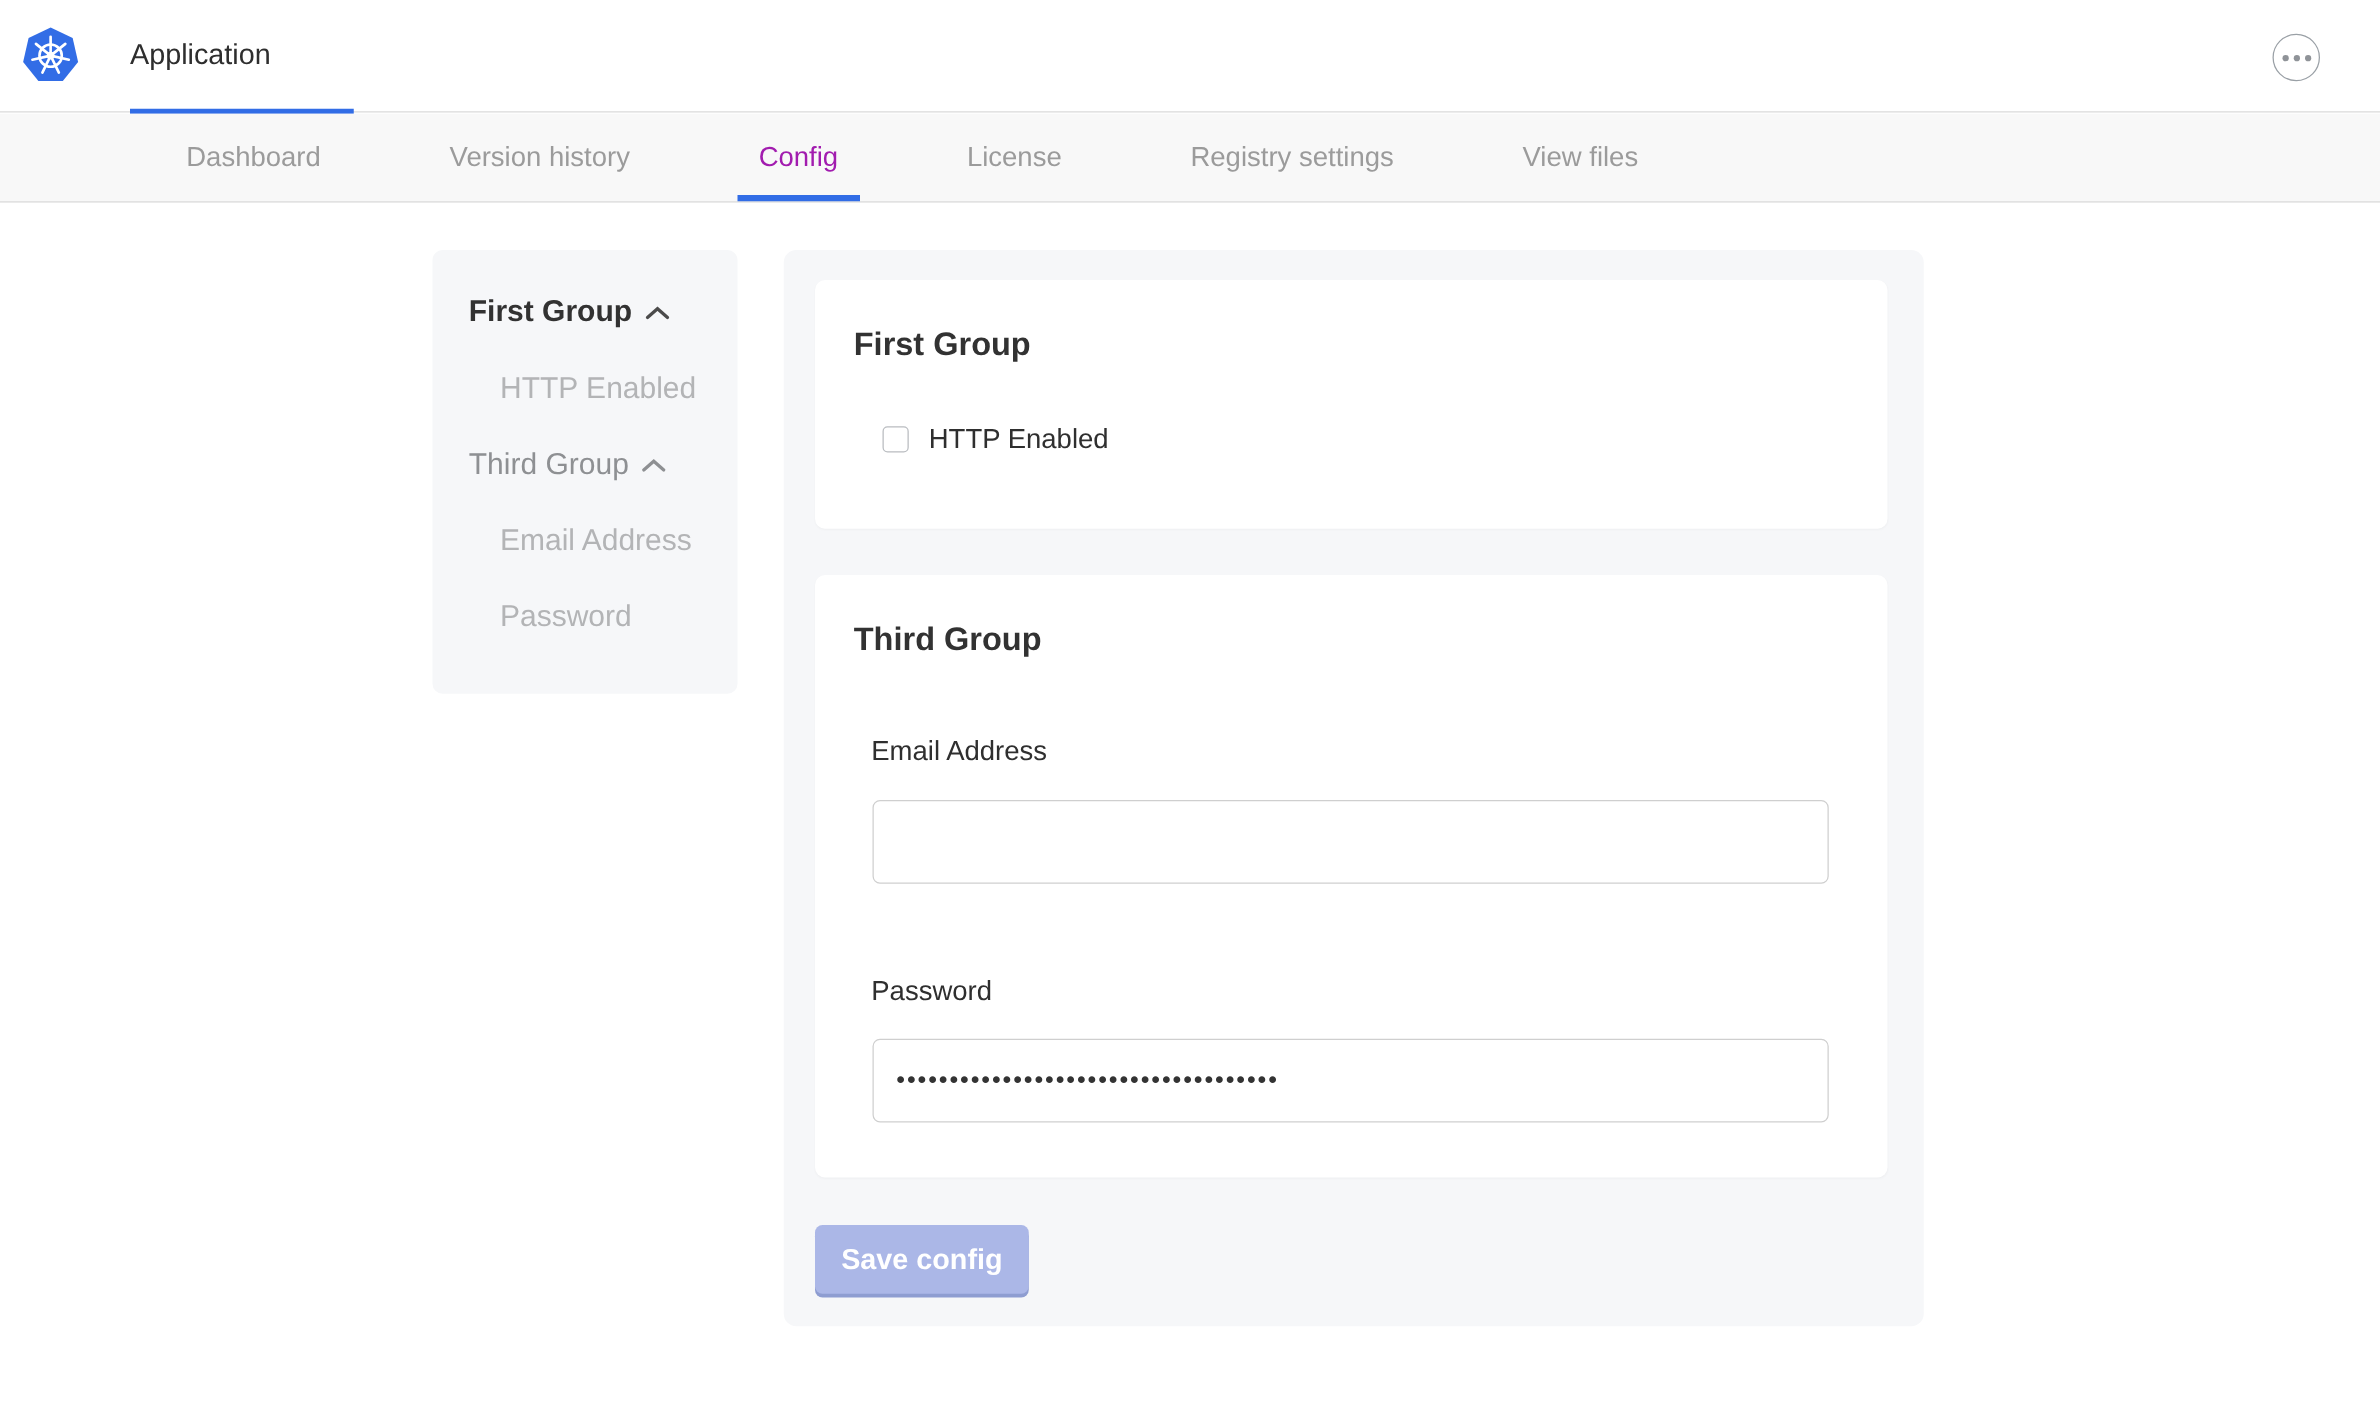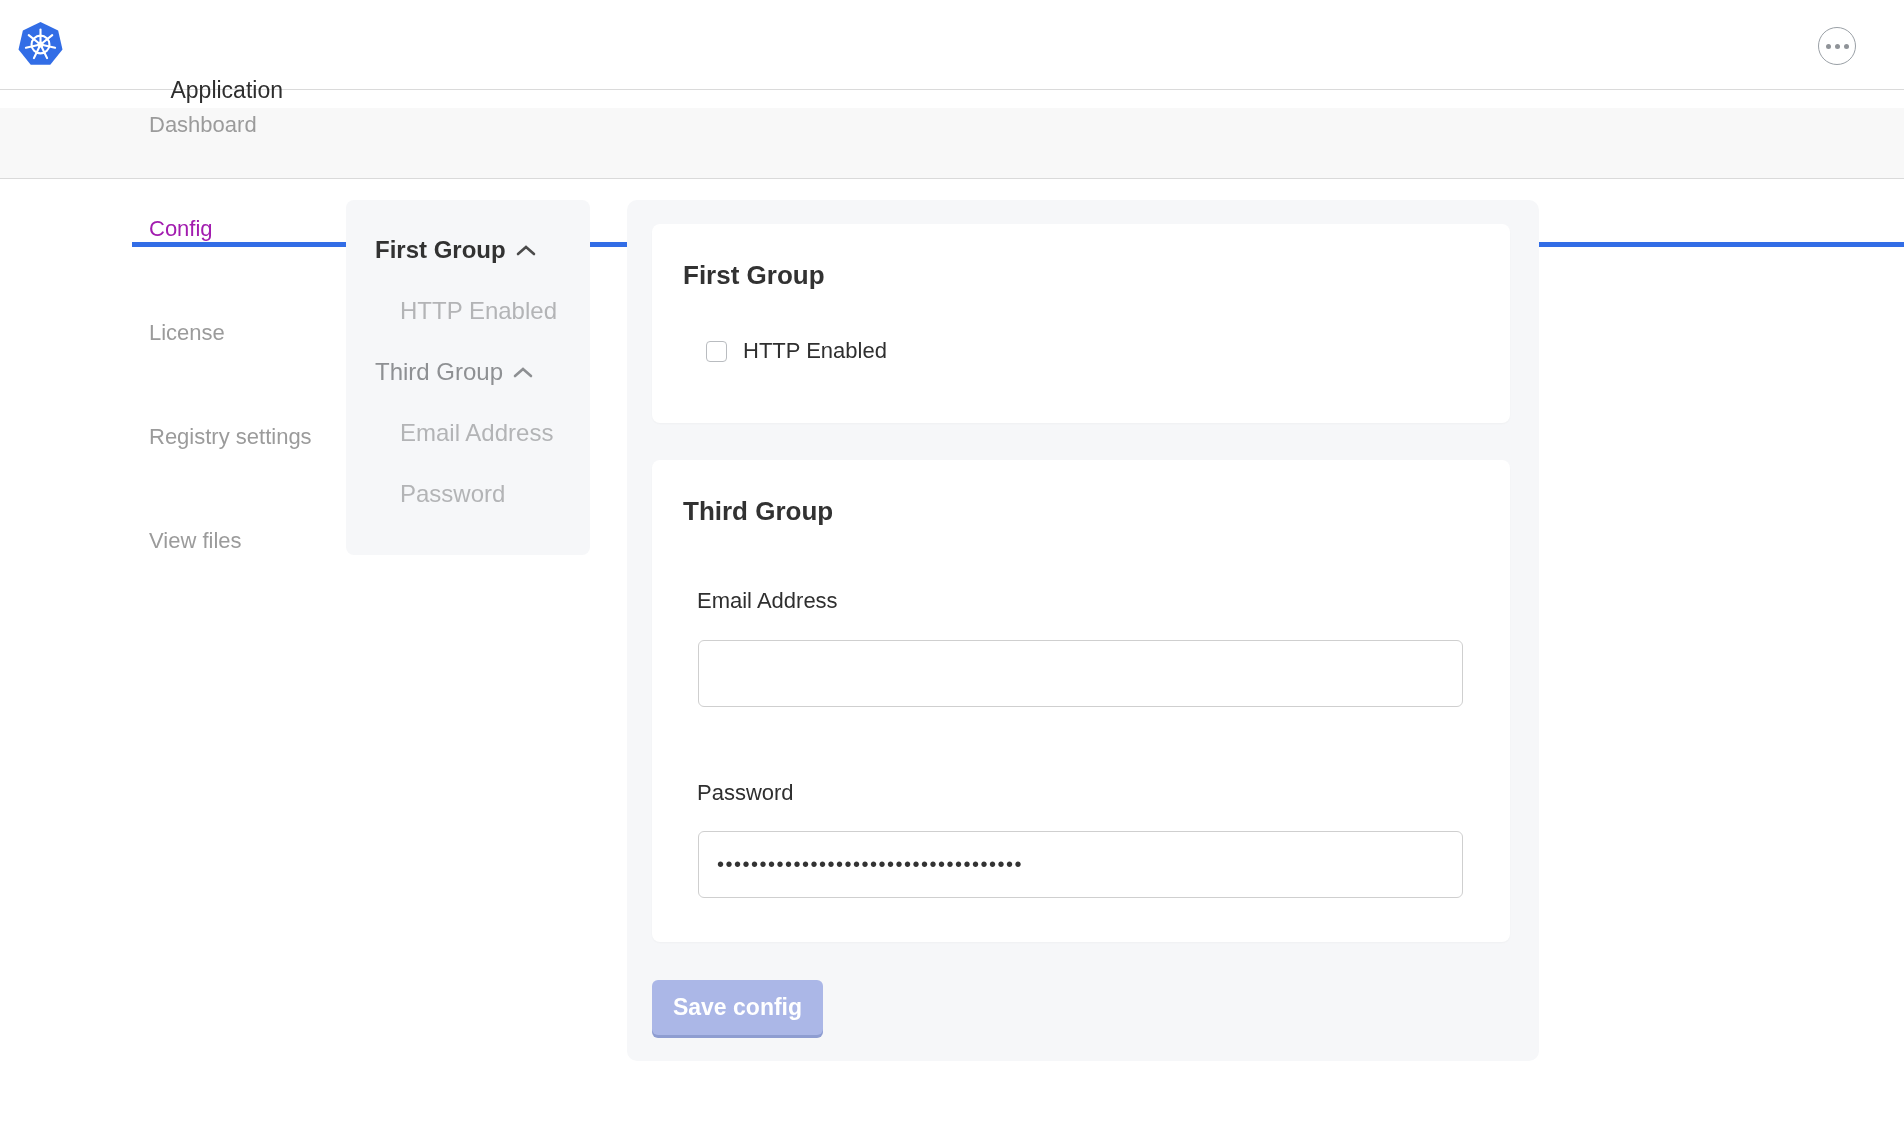--- a/index.html
+++ b/index.html
@@ -19,38 +19,37 @@
 
   
   .header{
     position:absolute;left:0;top:0;width:1904px;height:90px;background:#fff;
     border-bottom:1px solid var(--border);
   }
   .logo{
     position:absolute;left:17px;top:21px;width:47px;height:47px;display:block;
   }
   .app-tab{
-    position:absolute;left:104px;top:0;height:106px;width:179px;
-    display:flex;align-items:center;justify-content:flex-end;
+    position:absolute;left:104px;top:0;height:91px;width:179px;
+    display:flex;align-items:center;justify-content:flex-start;
     font-size:23px;color:#2e2e2e;border-bottom:4px solid var(--accent);
     cursor:pointer;
-    margin-top:39px;
   }
   .menu-btn{
     position:absolute;left:1818px;top:27px;width:38px;height:38px;border-radius:50%;
     border:1px solid #9aa0a6;background:#fff;display:flex;align-items:center;
     justify-content:center;gap:4px;cursor:pointer;
   }
   .menu-btn i{display:block;width:5px;height:5px;border-radius:50%;background:#8f9398;}
 
   
   .navbar{
-    position:absolute;left:0;top:108px;width:1904px;height:71px;background:#f8f8f8;
+    position:absolute;left:0;top:91px;width:1904px;height:71px;background:#f8f8f8;
     border-bottom:1px solid var(--border);
-    display:flex;align-items:stretch;padding-left:132px;gap:69px;flex-direction:column;
+    display:flex;align-items:stretch;padding-left:132px;gap:69px;
   }
   .nav-tab{
     display:flex;align-items:center;padding:4px 17px 0 17px;font-size:22px;
     color:var(--muted);border-bottom:5px solid transparent;cursor:pointer;white-space:nowrap;
   }
   .nav-tab.active{color:#a21caf;border-bottom-color:var(--accent);}
 
   
   .sidebar{
     position:absolute;left:346px;top:200px;width:244px;height:355px;
@@ -136,20 +135,21 @@
 
   <div class="menu-btn">
     <i></i>
       <i></i>
       <i></i>
   </div>
 </div>
 
 <div class="navbar">
   <div class="nav-tab">Dashboard</div>
+  <div class="nav-tab">Version history</div>
   <div class="nav-tab active">Config</div>
   <div class="nav-tab">License</div>
   <div class="nav-tab">Registry settings</div>
   <div class="nav-tab">View files</div>
 </div>
 
 <nav class="sidebar">
   <div class="side-row group-active">
     <span>First Group</span>
     <svg class="chev" viewBox="0 0 20 12">

